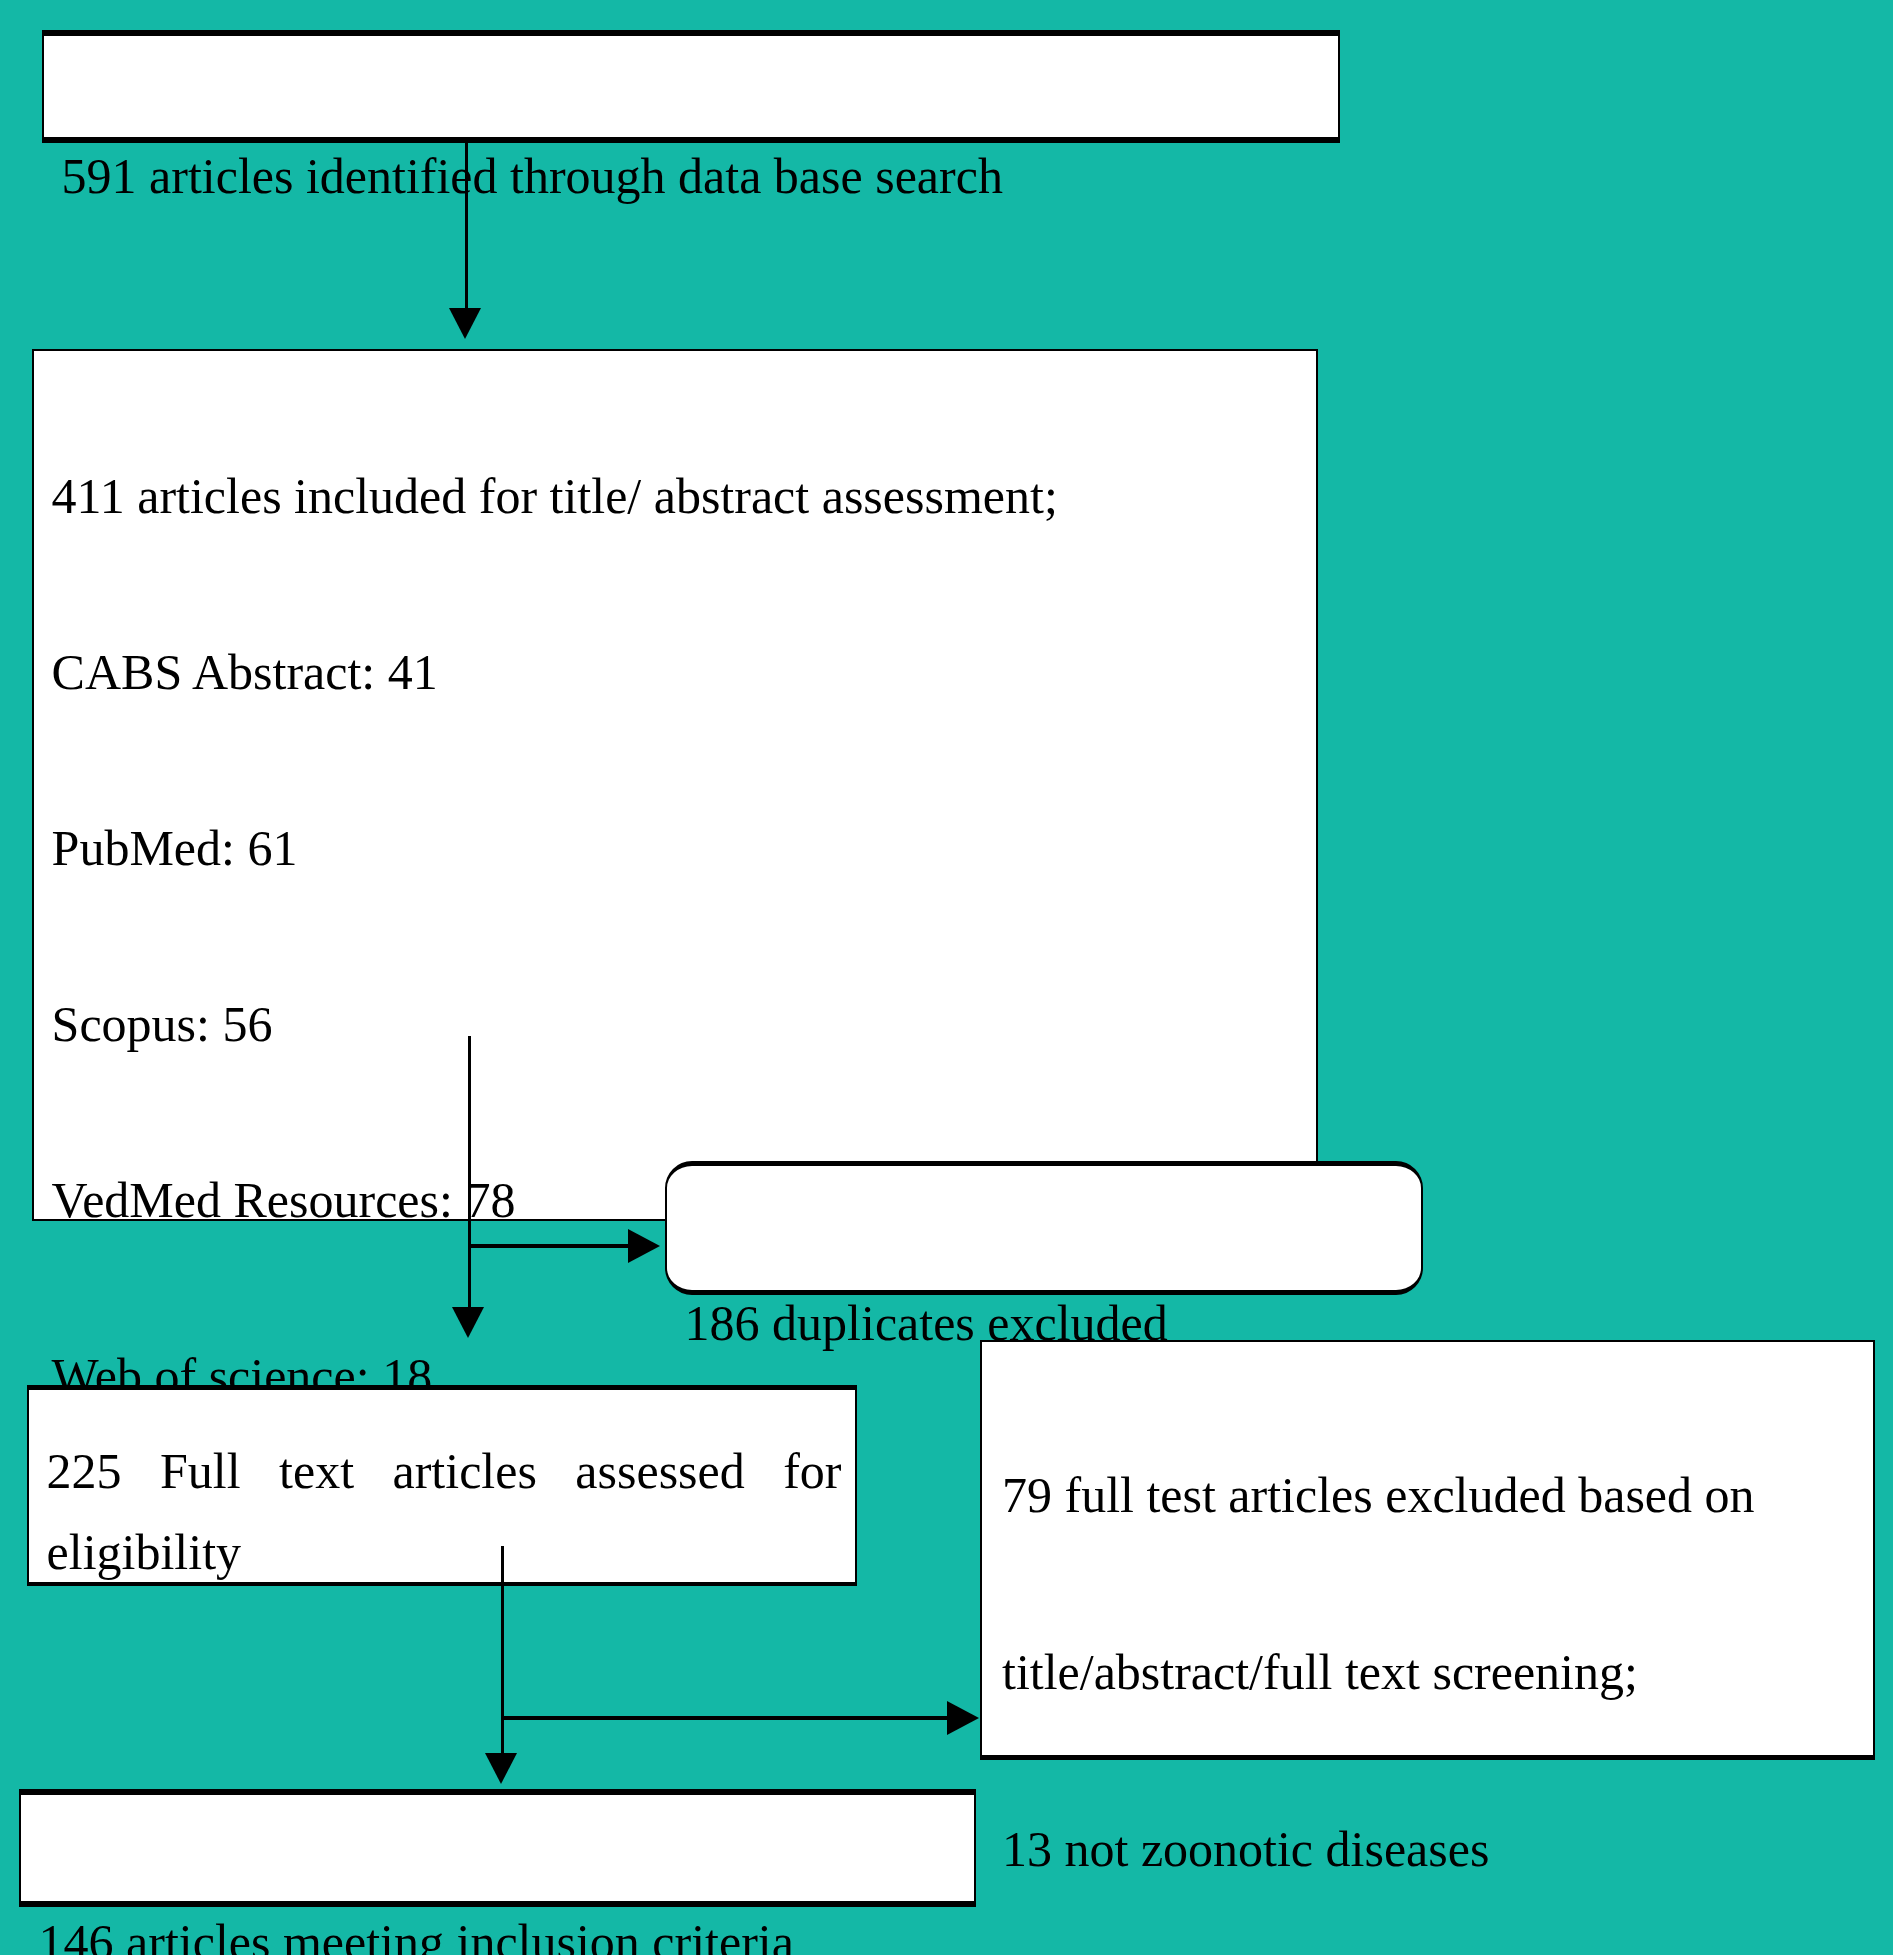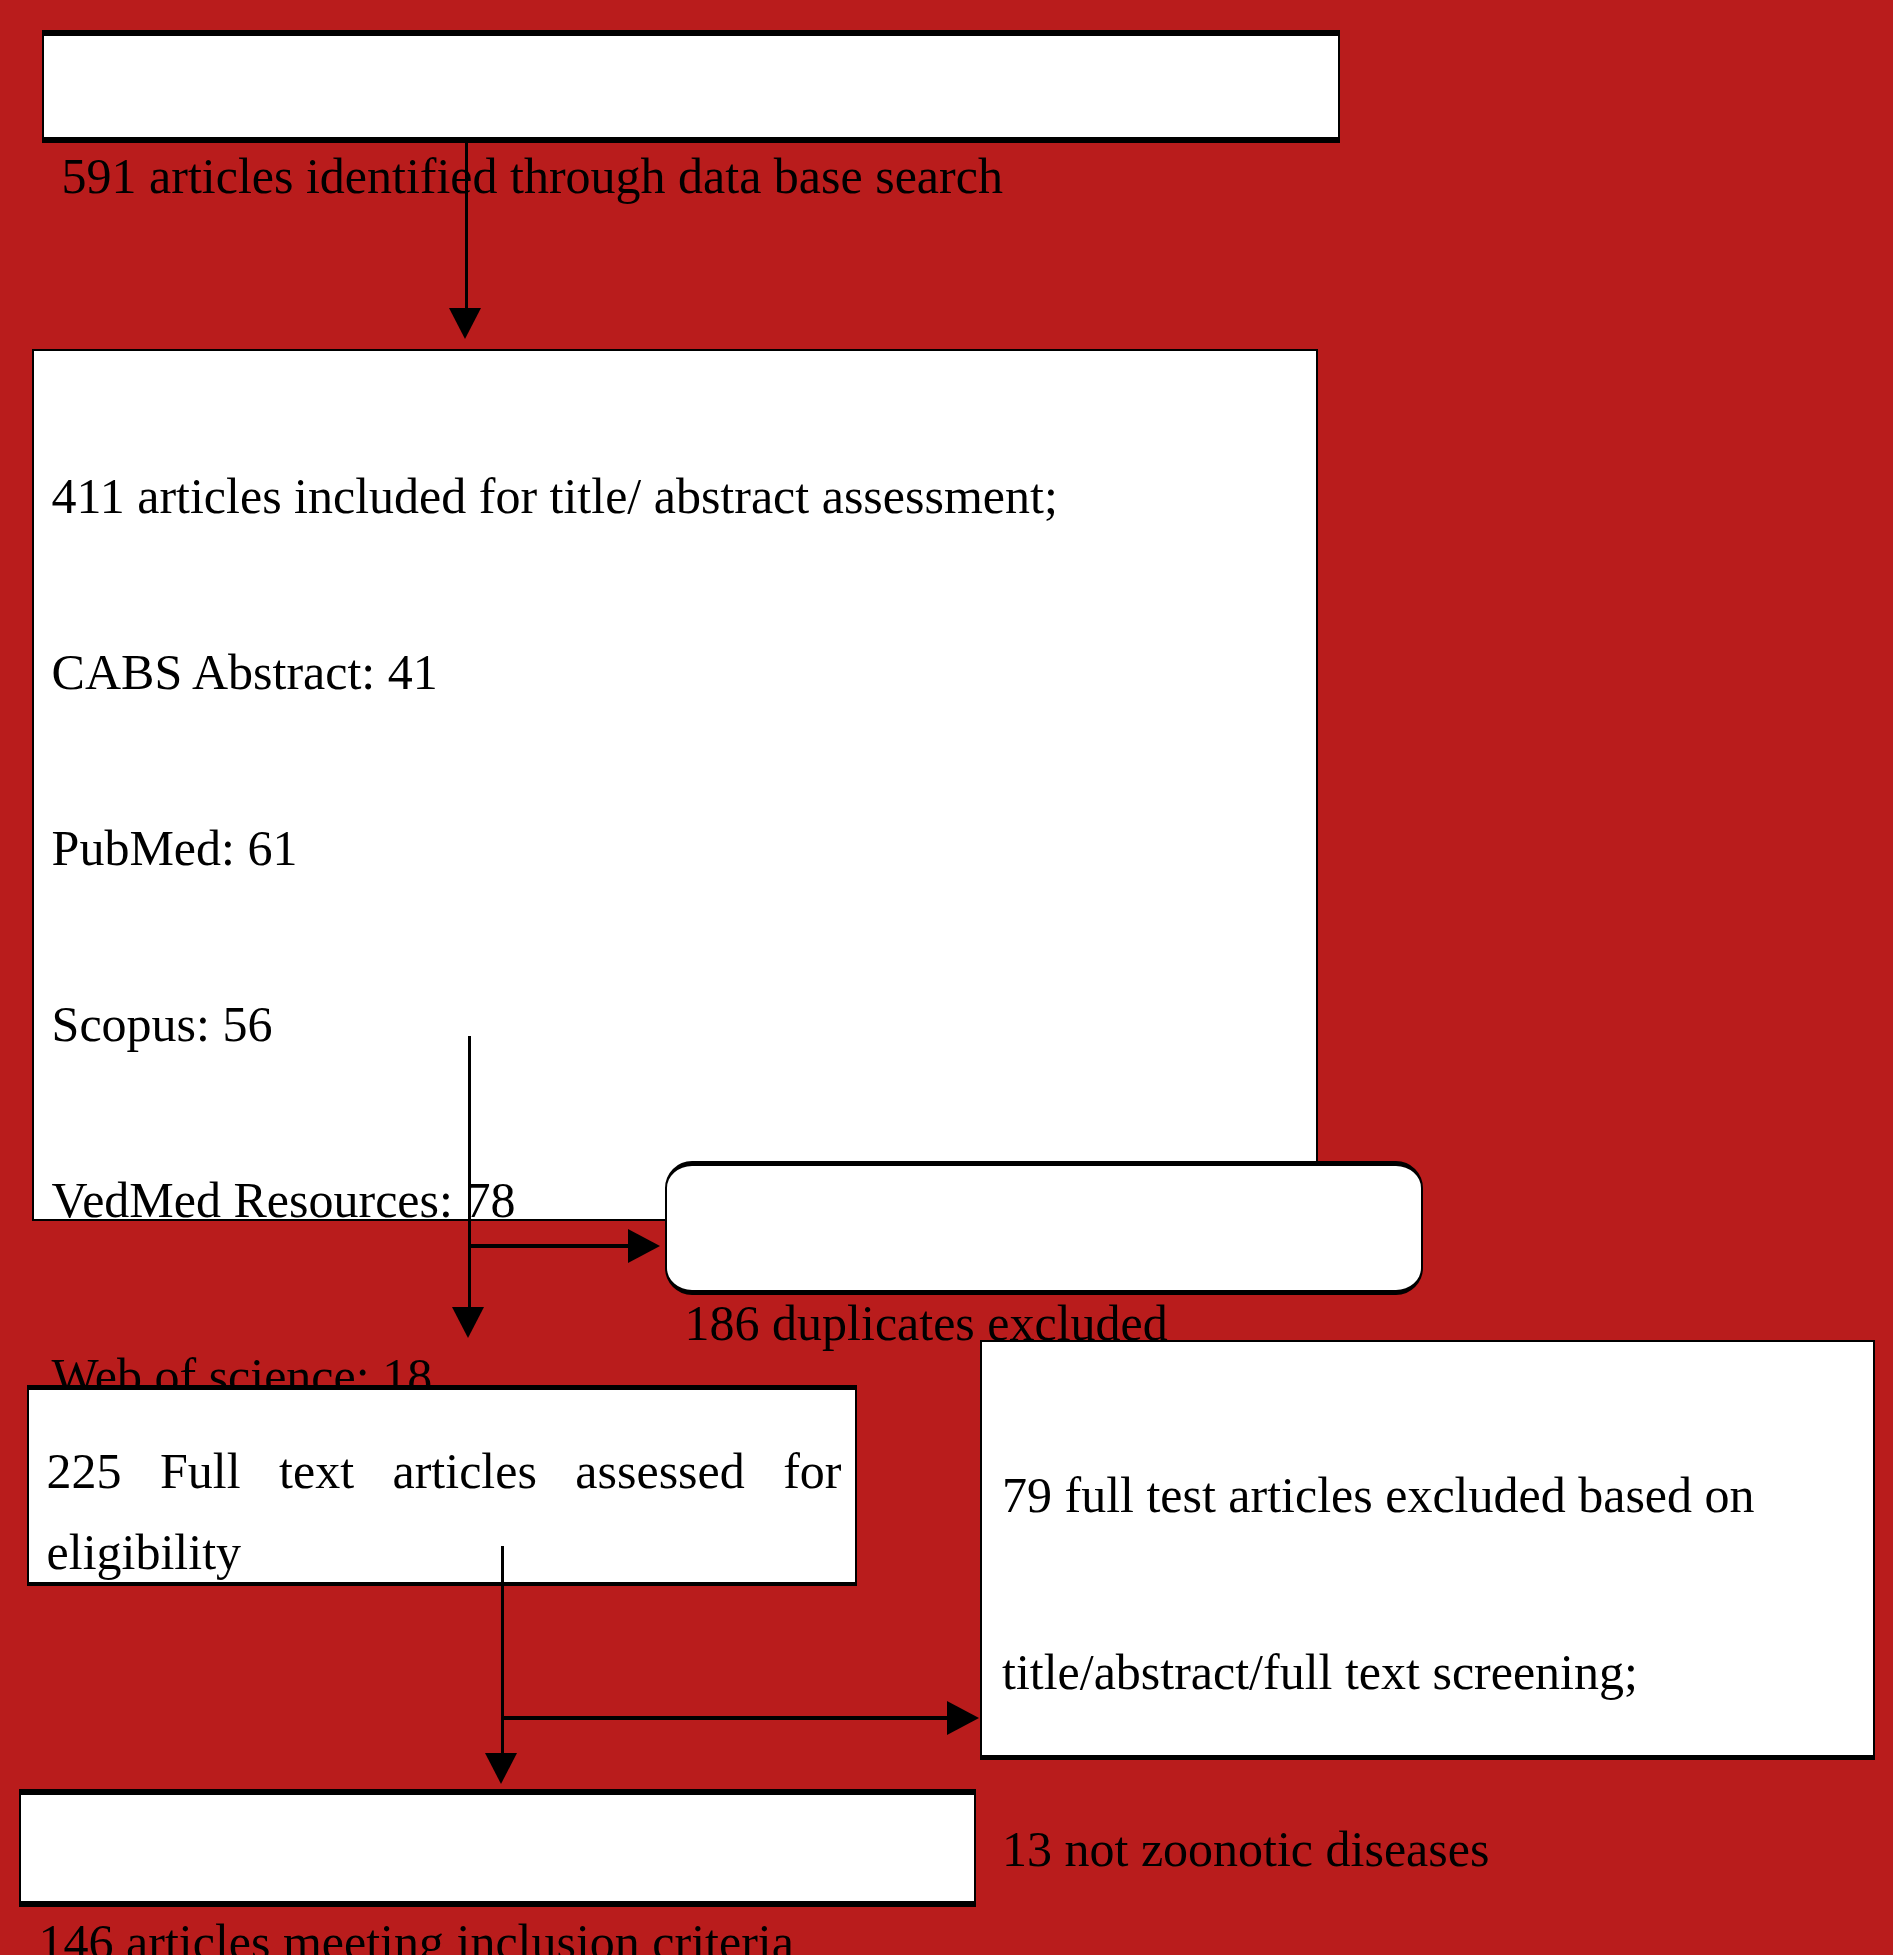--- a/index.html
+++ b/index.html
@@ -4,21 +4,21 @@
 <style>
   html, body {
     margin: 0;
     padding: 0;
     background: #ffffff;
   }
   #canvas {
     position: relative;
     width: 1894px;
     height: 1955px;
-    background: #b91c1c;
+    background: #14b8a6;
     font-family: "Liberation Serif", "DejaVu Serif", serif;
     color: #000000;
     overflow: hidden;
   }
   .box {
     position: absolute;
     box-sizing: border-box;
     border: 2.7px solid #000000;
     background: #ffffff;
     line-height: 1.0;

